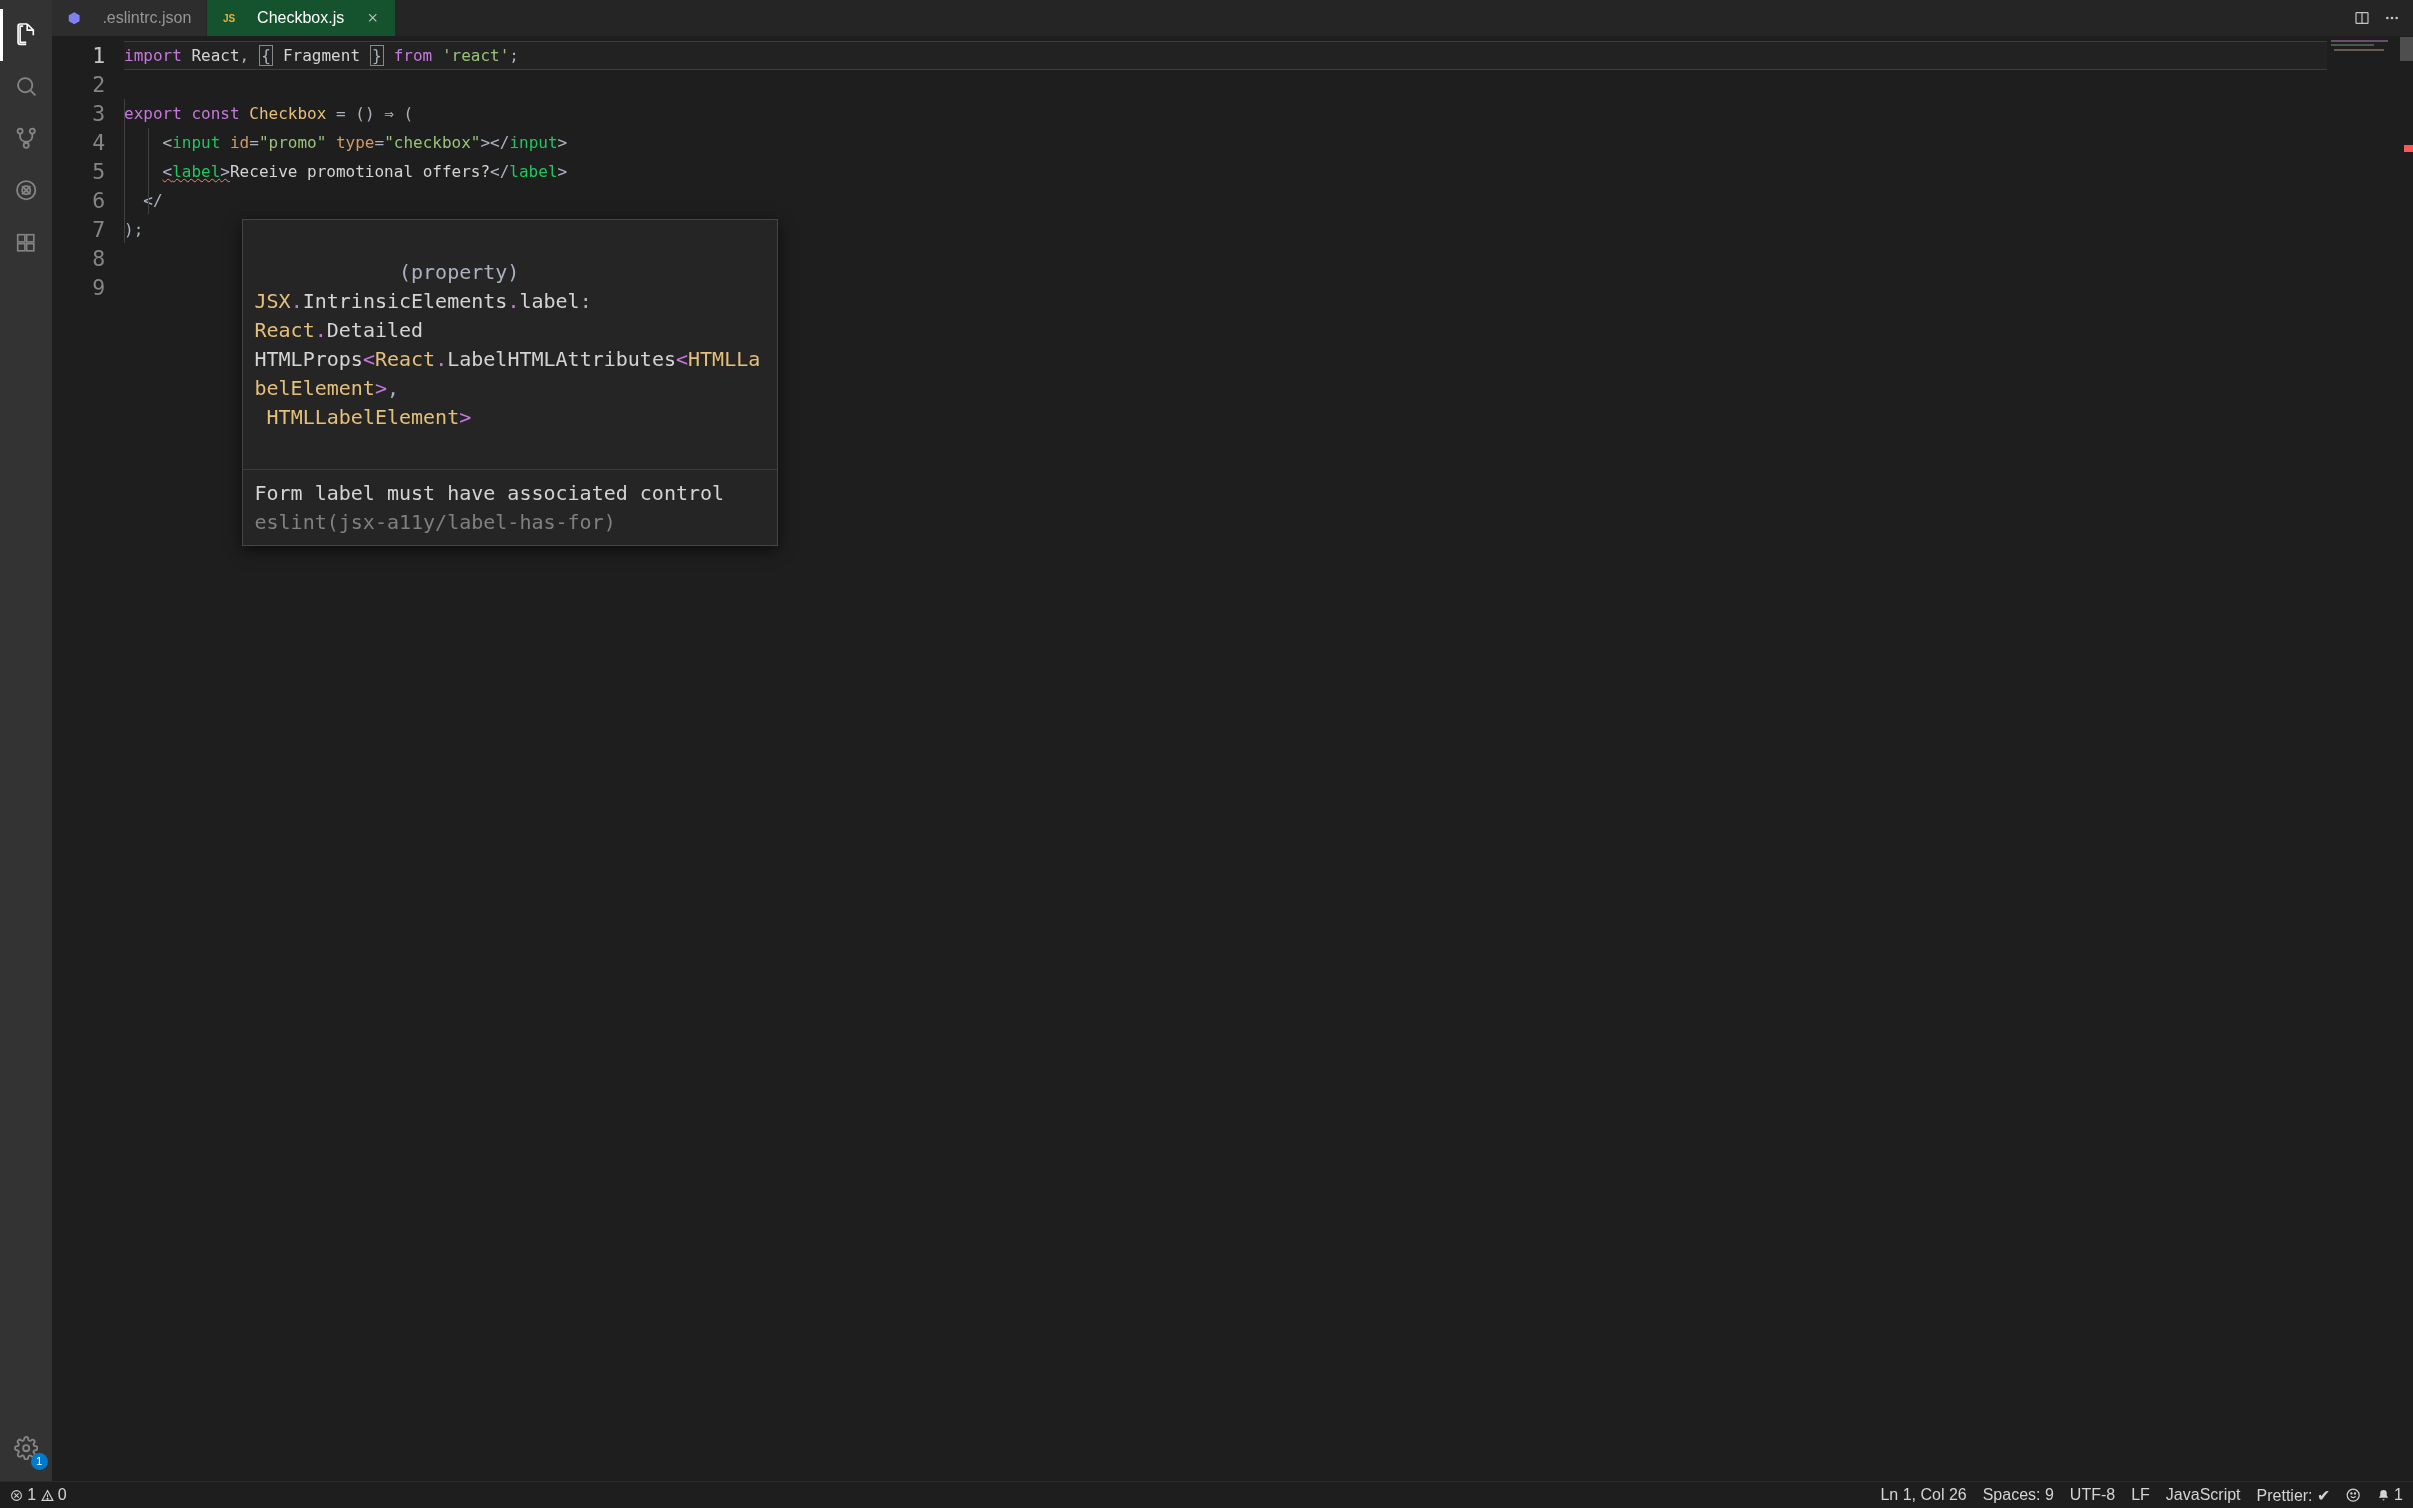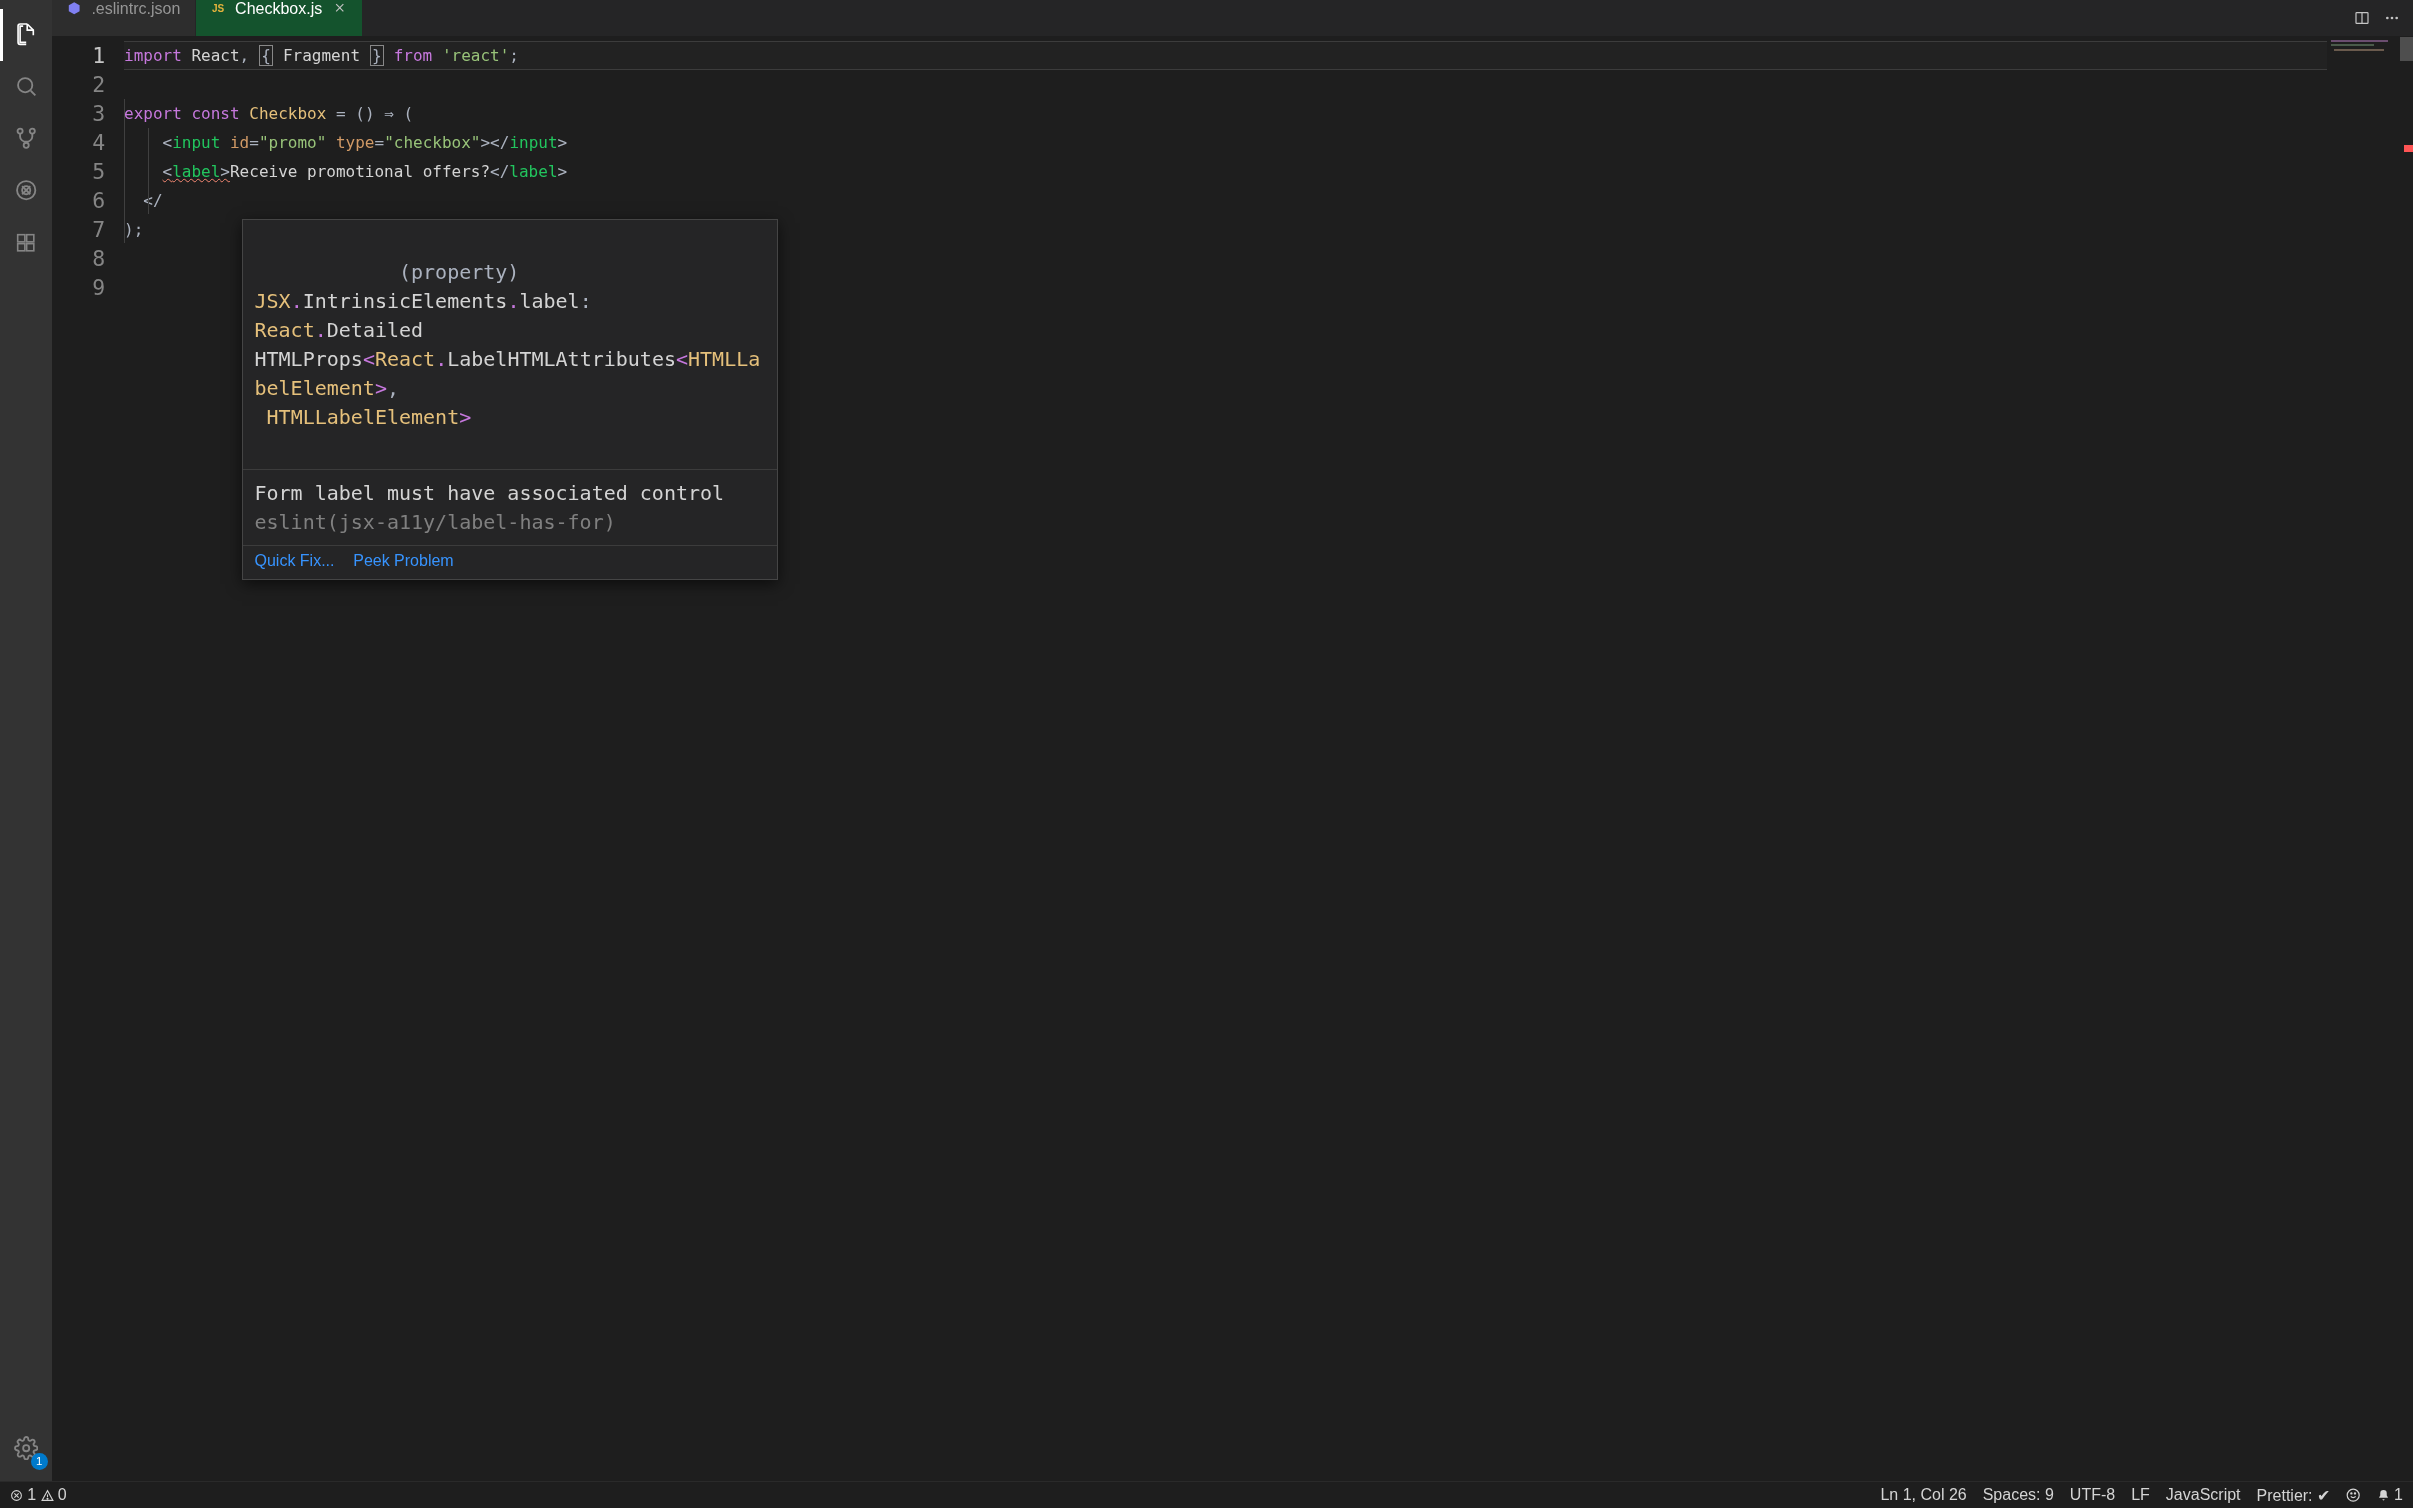--- a/index.html
+++ b/index.html
@@ -55,21 +55,21 @@
   
   .tabs {
     display: flex;
     align-items: center;
     background: #252526;
     height: 37px;
     border-bottom: 0.7px solid #1e1e1e;
   }
   .tab {
     height: 100%;
-    display: flex; gap: 9px;
+    display: flex; align-items: center; gap: 20px;
     padding: 0 14.4px;
     background: #2d2d2d;
     color: #969696;
     font-family: -apple-system, "Segoe UI", sans-serif;
     font-size: 16px;
     border-right: 0.7px solid #252526;
     cursor: pointer;
   }
   .tab.active { background: #14532d; color: #fff; }
   .tab-icon { width: 16px; height: 16px; display: flex; align-items: center; justify-content: center; }
@@ -320,24 +320,20 @@
           <div class="indent-guide" style="left:24px; top:91px; height:86px;"></div>
         </div>
 
         <div class="hover">
           <div class="hover-section hover-typeinfo">
             <span class="tok-prop-k">(property) </span><span class="tok-ns">JSX</span><span class="tok-dot">.</span><span class="tok-ident">IntrinsicElements</span><span class="tok-dot">.</span><span class="tok-ident">label</span><span class="tok-prop-k">: </span><span class="tok-ns">React</span><span class="tok-dot">.</span><span class="tok-ident">Detailed</span><br><span class="tok-ident">HTMLProps</span><span class="tok-bracket">&lt;</span><span class="tok-ns">React</span><span class="tok-dot">.</span><span class="tok-ident">LabelHTMLAttributes</span><span class="tok-bracket">&lt;</span><span class="tok-ns">HTMLLabelElement</span><span class="tok-bracket">&gt;</span><span class="tok-prop-k">,</span><br><span> </span><span class="tok-ns">HTMLLabelElement</span><span class="tok-bracket">&gt;</span>
           </div>
           <div class="hover-section hover-divider hover-msg">
             <span>Form label must have associated control</span> <span class="rule">eslint(jsx-a11y/label-has-for)</span>
           </div>
-          <div class="hover-actions hover-divider">
-            <a>Quick Fix...</a>
-            <a>Peek Problem</a>
-          </div>
         </div>
 
         <div class="minimap">
           <div class="minimap-slider"></div>
           <div class="minimap-marker" style="top:108px;"></div>
 
           <div style="position:absolute;left:4.3px;top:2.9px;width:57px;height:2.2px;background:#6a4d6f;"></div>
           <div style="position:absolute;left:4.3px;top:7.2px;width:43px;height:2.2px;background:#4a5a4a;"></div>
           <div style="position:absolute;left:7.2px;top:11.5px;width:50px;height:2.2px;background:#6a5a4d;"></div>
         </div>

